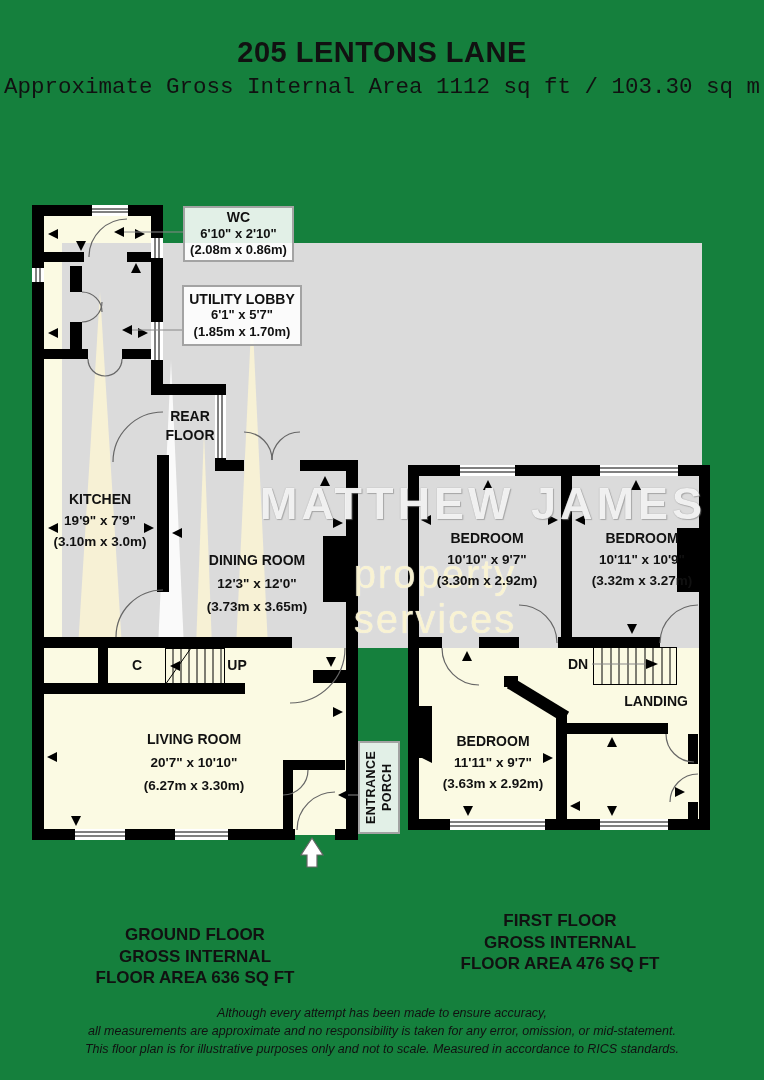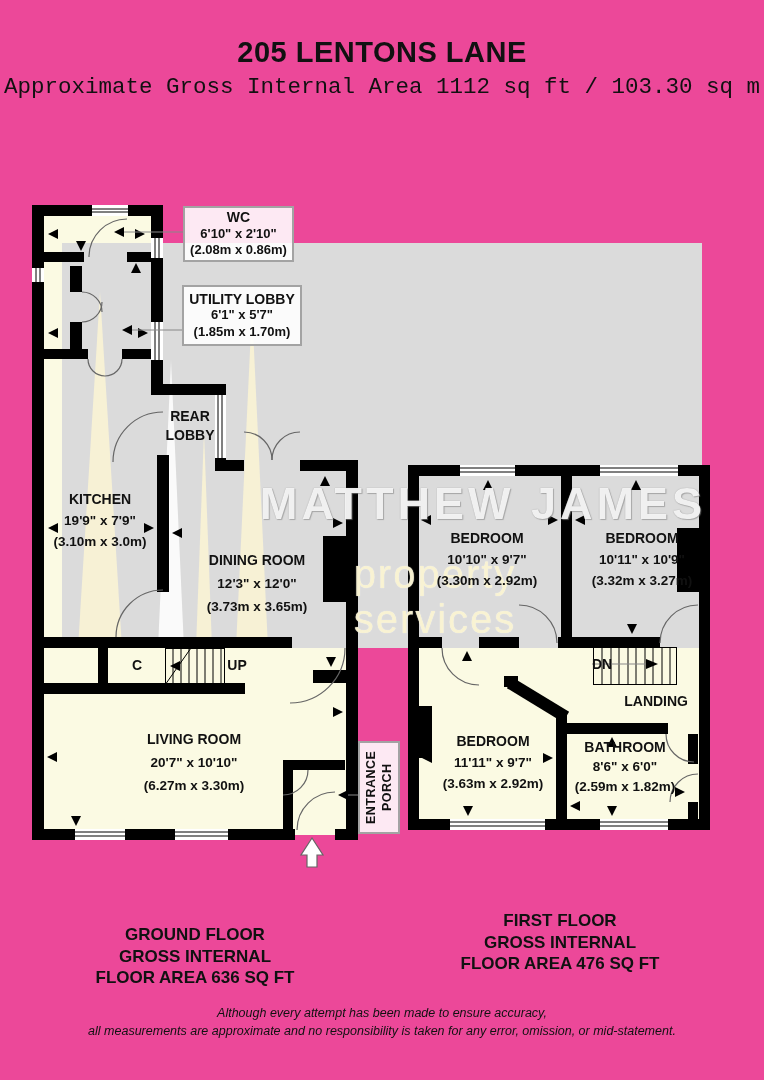--- a/index.html
+++ b/index.html
@@ -1,16 +1,16 @@
 <!DOCTYPE html>
 <html style="--c-wall: #000000; --c-floor: #FBFAE3; --c-band: #DBDBDB; --c-spire: #F7F1D5;"><head>
 <meta charset="utf-8">
 <style>
   html,body{margin:0;padding:0;background:#fff;}
-  .page{position:relative;width:764px;height:1080px;background:#ec4899;overflow:hidden;
+  .page{position:relative;width:764px;height:1080px;background:#15803d;overflow:hidden;
         font-family:"Liberation Sans","DejaVu Sans",sans-serif;color:#111;}
   .hdr{position:absolute;left:0;width:764px;text-align:center;}
   .hdr-title{top:36px;font-size:29px;font-weight:bold;letter-spacing:.5px;}
   .hdr-sub{top:74px;font-size:22.5px;font-family:Liberation Mono, monospace;}
   svg.plan{position:absolute;left:0;top:0;}
   .wall{fill:var(--c-wall,#000);}
   .floor{fill:var(--c-floor,#FBFAE3);}
   .band{fill:var(--c-band,#DBDBDB);}
   .spire{fill:var(--c-spire,#F7F1D5);}
   .spire-w{fill:#ffffff;opacity:.85;}
@@ -280,21 +280,21 @@
     <div class="nm">WC</div>
     <div>6'10" x 2'10"</div>
     <div>(2.08m x 0.86m)</div>
   </div>
   <div class="lbl boxed" style="left:182px;top:285px;width:116px;height:57px;">
     <div class="nm">UTILITY LOBBY</div>
     <div>6'1" x 5'7"</div>
     <div>(1.85m x 1.70m)</div>
   </div>
   <div class="lbl" style="left:155px;top:407px;width:70px;line-height:19px;">
-    <div class="nm">REAR LOBBY</div>
+    <div class="nm">REAR FLOOR</div>
   </div>
   <div class="lbl" style="left:40px;top:489px;width:120px;">
     <div class="nm">KITCHEN</div>
     <div>19'9" x 7'9"</div>
     <div>(3.10m x 3.0m)</div>
   </div>
   <div class="lbl" style="left:182px;top:549px;width:150px;line-height:23px;text-align:center;">
     <div class="nm">DINING ROOM</div>
     <div>12'3" x 12'0"</div>
     <div>(3.73m x 3.65m)</div>
@@ -316,37 +316,33 @@
   <div class="lbl" style="left:577px;top:528px;width:130px;">
     <div class="nm">BEDROOM</div>
     <div>10'11" x 10'9"</div>
     <div>(3.32m x 3.27m)</div>
   </div>
   <div class="lbl" style="left:423px;top:731px;width:140px;">
     <div class="nm">BEDROOM</div>
     <div>11'11" x 9'7"</div>
     <div>(3.63m x 2.92m)</div>
   </div>
-  <div class="lbl" style="left:555px;top:737px;width:140px;line-height:20px;">
-    <div class="nm">BATHROOM</div>
-    <div>8'6" x 6'0"</div>
-    <div>(2.59m x 1.82m)</div>
-  </div>
   <div class="lbl small" style="left:588px;top:694px;width:100px;text-align:right;">LANDING</div>
-  <div class="lbl small" style="left:563px;top:657px;width:30px;margin-left:24px;">DN</div>
+  <div class="lbl small" style="left:563px;top:657px;width:30px;">DN</div>
 
   <div class="summary" style="left:55px;top:924px;width:280px;">
     <div>GROUND FLOOR</div>
     <div>GROSS INTERNAL</div>
     <div>FLOOR AREA 636 SQ FT</div>
   </div>
   <div class="summary" style="left:420px;top:910px;width:280px;">
     <div>FIRST FLOOR</div>
     <div>GROSS INTERNAL</div>
     <div>FLOOR AREA 476 SQ FT</div>
   </div>
 
   <div class="foot">
     <div>Although every attempt has been made to ensure accuracy,</div>
     <div>all measurements are approximate and no responsibility is taken for any error, omission, or mid-statement.</div>
+    <div>This floor plan is for illustrative purposes only and not to scale. Measured in accordance to RICS standards.</div>
   </div>
 
 </div>
 
 </body></html>

